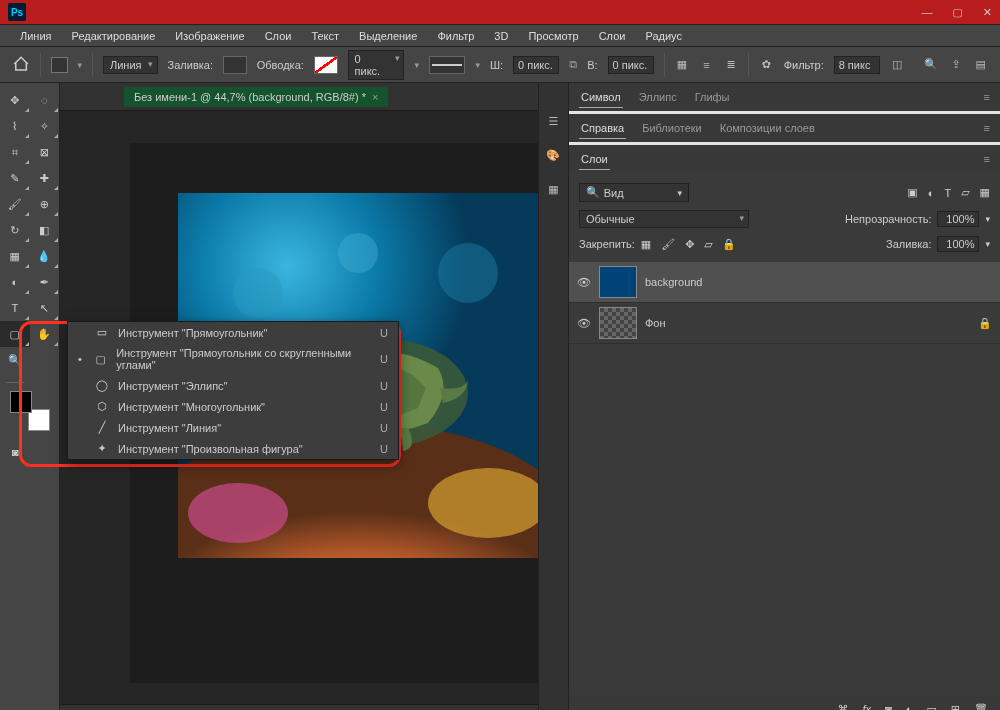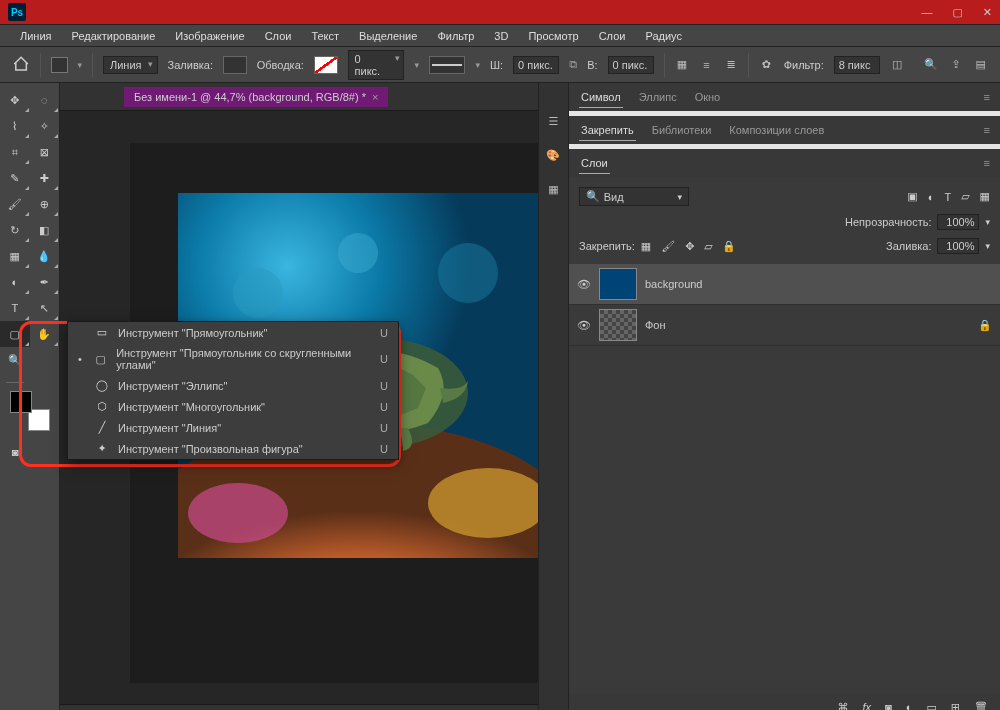--- a/index.html
+++ b/index.html
@@ -24,27 +24,27 @@
 .toolbox{width:60px;background:#454545;border-right:1px solid #222;padding-top:4px;position:relative}
 .tool-row{display:flex;height:26px}
 .tool{width:30px;height:26px;display:flex;align-items:center;justify-content:center;cursor:pointer;position:relative}
 .tool.sel{background:#2a2a2a}
 .tool .sub{position:absolute;bottom:1px;right:1px;width:0;height:0;border-left:4px solid transparent;border-bottom:4px solid #aaa}
 .color-swatches{position:relative;width:40px;height:40px;margin:8px auto}
 .color-swatches .fg{position:absolute;width:22px;height:22px;background:#000;border:1px solid #888;top:0;left:0}
 .color-swatches .bg{position:absolute;width:22px;height:22px;background:#fff;border:1px solid #888;bottom:0;right:0}
 .canvas-area{flex:1;background:#262626;position:relative;overflow:hidden}
 .tabbar{height:28px;background:#323232;display:flex;align-items:center;padding-left:64px;border-bottom:1px solid #1a1a1a}
-.doctab{padding:4px 10px;background:#701a75;color:#ccc;font-size:11px;display:flex;align-items:center;gap:6px}
+.doctab{padding:4px 10px;background:#14532d;color:#ccc;font-size:11px;display:flex;align-items:center;gap:6px}
 .canvas-viewport{position:absolute;left:70px;top:60px;width:460px;height:540px;background:#1d1d1d;display:flex;align-items:flex-start;justify-content:center;padding-top:50px}
 .canvas-img{width:365px;height:365px;position:relative;overflow:hidden}
 .statusbar{position:absolute;bottom:0;left:0;right:0;height:22px;background:#323232;border-top:1px solid #1a1a1a;display:flex;align-items:center;padding-left:76px;gap:12px;color:#999}
 .dock-icons{width:30px;background:#323232;border-left:1px solid #222;padding-top:30px;display:flex;flex-direction:column;gap:18px;align-items:center}
 .panels{width:432px;background:#323232;border-left:1px solid #222;display:flex;flex-direction:column}
-.panel-group{border-bottom:5px solid #e5e5e5}
+.panel-group{border-bottom:3px solid #e5e5e5}
 .panel-tabs{height:28px;background:#383838;display:flex;align-items:center;padding:0 10px;gap:14px}
 .panel-tab{padding:4px 2px;color:#999;cursor:pointer}
 .panel-tab.active{color:#ddd;border-bottom:1px solid #aaa}
 .panel-menu{margin-left:auto;color:#999;cursor:pointer}
 .panel-body{background:#3a3a3a;padding:6px 10px}
 .layer-row{display:flex;align-items:center;gap:8px;padding:4px 8px;border-bottom:1px solid #2f2f2f}
 .layer-row.sel{background:#505050}
 .eye{width:14px;color:#ccc}
 .layer-thumb{width:38px;height:32px;border:1px solid #888;background:linear-gradient(45deg,#666 25%,transparent 25%,transparent 75%,#666 75%),linear-gradient(45deg,#666 25%,#444 25%,#444 75%,#666 75%);background-size:8px 8px;background-position:0 0,4px 4px;position:relative}
 .layer-thumb.img{background:#047}
@@ -241,27 +241,27 @@
     <div class="tiny-icon">☰</div>
     <div class="tiny-icon">🎨</div>
     <div class="tiny-icon">▦</div>
   </div>
 
   <div class="panels">
     <div class="panel-group">
       <div class="panel-tabs" id="tabs1">
           <span class="panel-tab active">Символ</span>
           <span class="panel-tab">Эллипс</span>
-          <span class="panel-tab">Окно</span>
+          <span class="panel-tab">Глифы</span>
           <span class="panel-menu">≡</span>
         </div>
     </div>
     <div class="panel-group">
       <div class="panel-tabs" id="tabs2">
-          <span class="panel-tab active">Закрепить</span>
+          <span class="panel-tab active">Справка</span>
           <span class="panel-tab">Библиотеки</span>
           <span class="panel-tab">Композиции слоев</span>
           <span class="panel-menu">≡</span>
         </div>
     </div>
     <div class="panel-group" style="flex:1;display:flex;flex-direction:column">
       <div class="panel-tabs">
         <span class="panel-tab active">Слои</span>
         <span class="panel-menu">≡</span>
       </div>
@@ -275,20 +275,21 @@
           <div class="flex-spacer"></div>
           <div class="lock-icons">
             <span>▣</span>
             <span>◐</span>
             <span>T</span>
             <span>▱</span>
             <span>▦</span>
           </div>
         </div>
         <div class="inline-row">
+          <div class="dropdown" style="width:170px">Обычные</div>
           <div class="flex-spacer"></div>
           <span>Непрозрачность:</span>
           <div class="pct-box">100%</div>
           <span style="font-size:9px">▾</span>
         </div>
         <div class="inline-row">
           <span>Закрепить:</span>
           <div class="lock-icons">
             <span>▦</span>
             <span>🖌</span>

